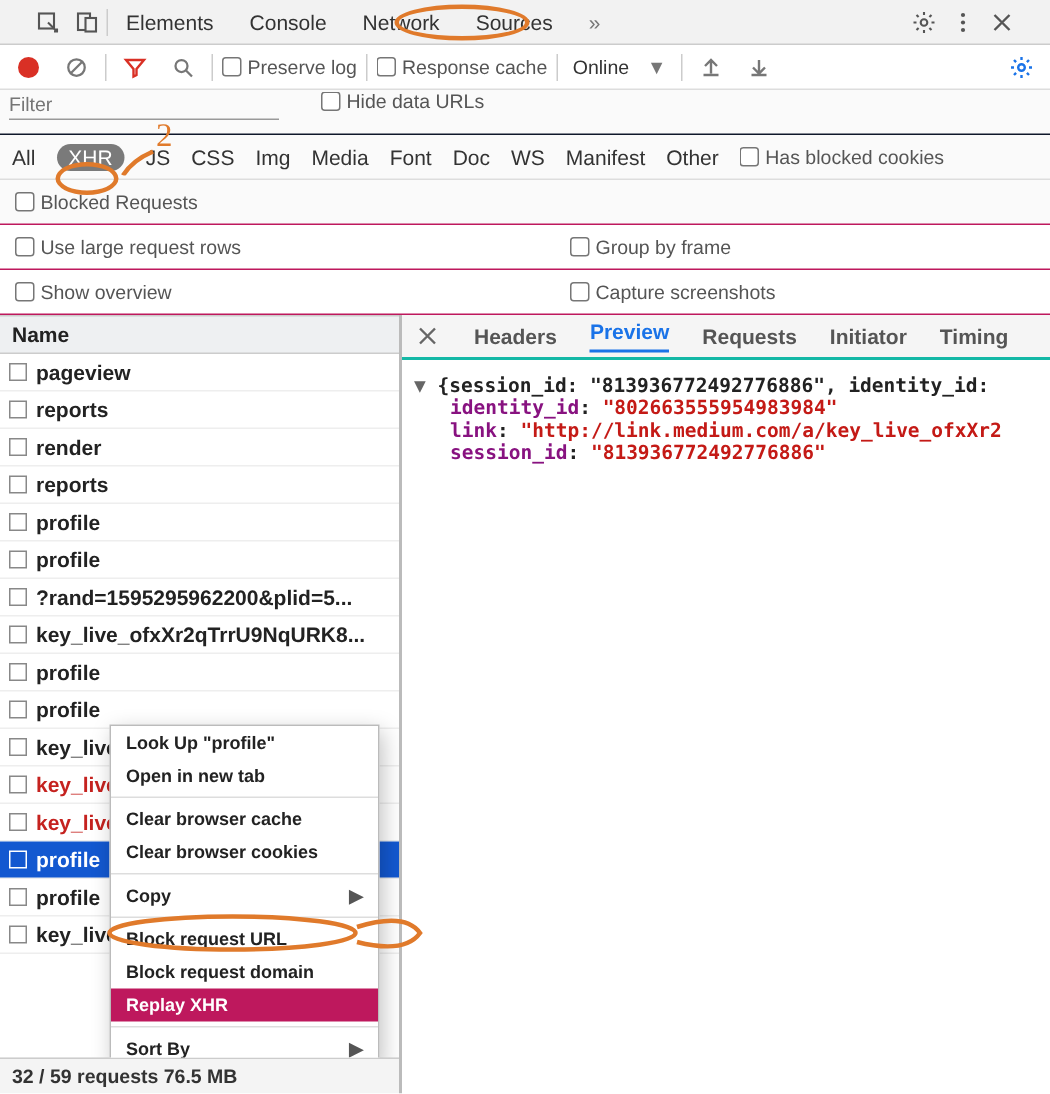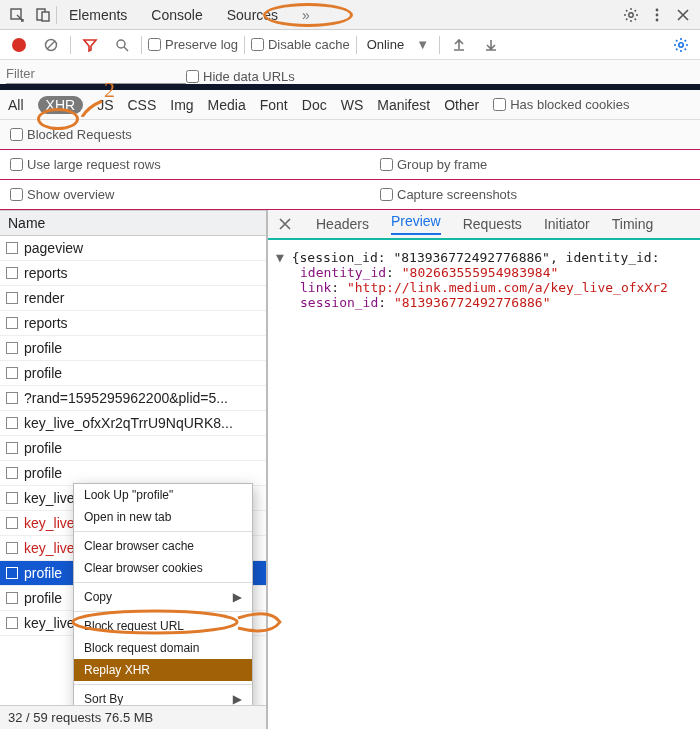--- a/index.html
+++ b/index.html
@@ -11,21 +11,21 @@
     width: 700px;
     height: 729px;
     overflow: hidden;
   }
   .toolbar {
     display: flex;
     align-items: center;
     height: 30px;
     border-bottom: 1px solid #ccc;
     background: #f2f2f2;
-    padding: 0 4px;
+    padding: 0 19px;
   }
   .toolbar .icon-btn, .icon-btn {
     width: 26px; height: 26px;
     display: flex; align-items: center; justify-content: center;
     color: #5a5a5a;
     cursor: default;
   }
   .tab {
     padding: 0 12px;
     height: 100%;
@@ -45,25 +45,25 @@
     gap: 6px;
     background: #fff;
   }
   .rec-dot { width: 14px; height: 14px; border-radius: 50%; background: #d93025; }
   .divider { width: 1px; height: 18px; background: #ccc; }
   .cbx { display: flex; align-items: center; gap: 4px; color: #555; font-size: 13px; }
   .cbx input { width: 13px; height: 13px; }
   .select { display:flex; align-items:center; gap:12px; color:#333; padding:0 4px;}
   .filterbar {
     display: flex;
-    align-items: flex-end;
+    align-items: flex-start;
     height: 30px;
-    border-bottom: 6px solid #0f172a;
+    border-bottom: 1px solid #0f172a;
     padding: 0 6px;
-    gap: 0;
+    gap: 28px;
     background: #fafafa;
   }
   .filter-input {
     border: none;
     border-bottom: 1px solid #999;
     background: transparent;
     width: 180px;
     font-size: 13px;
     padding: 2px 0;
     outline: none;
@@ -87,21 +87,21 @@
     border-radius: 10px;
     padding: 0 8px;
     height: 18px; line-height:18px;
   }
   .optrow {
     display:flex; height:30px;
     padding:0 10px; border-bottom:1px solid #be185d; background:#fff;
   }
   .optrow .cbx { flex: 0 0 370px; }
   
-  .split { display:flex; height: calc(729px - 30px - 30px - 30px - 30px - 30px - 30px - 30px); }
+  .split { display:flex; height: calc(729px - 30px - 30px - 30px - 30px - 30px - 30px - 30px); font-weight: bold; }
   .left {
     width: 268px;
     border-right: 2px solid #bbb;
     display:flex; flex-direction:column;
     background:#fff;
   }
   .left-header {
     height: 26px; display:flex; align-items:center;
     padding: 0 8px; border-bottom:1px solid #ccc; border-top:1px solid #ccc;
     background: #eef0f2; font-size:14px; color:#222;
@@ -148,21 +148,21 @@
     background:#fff;
     border:1px solid #bbb;
     box-shadow: 2px 4px 14px rgba(0,0,0,.25);
     font-size: 12px;
     z-index: 50;
   }
   .ctx-item {
     padding: 4px 10px; color:#222; cursor:default;
     display:flex; justify-content:space-between; align-items:center;
   }
-  .ctx-item.hl { background:#a16207; color:#fff; }
+  .ctx-item.hl { background:#be185d; color:#fff; }
   .ctx-sep { height:1px; background:#ddd; margin:3px 0; }
   .ctx-arrow { color:#555; }
   
   .anno {
     position:absolute; border:3px solid #e07a2b; border-radius:50%;
     pointer-events:none; z-index:100;
   }
   .anno-path { position:absolute; z-index:100; pointer-events:none; }
   svg.icon { width:16px; height:16px; display:block; }
   .gray { color:#777; }
@@ -179,20 +179,21 @@
   </div>
   <div class="icon-btn">
     <svg class="icon" viewBox="0 0 16 16">
         <rect x="2" y="2" width="8" height="11" fill="none" stroke="#555" stroke-width="1.4"></rect>
         <rect x="7" y="5" width="7" height="9" fill="#f2f2f2" stroke="#555" stroke-width="1.4"></rect>
       </svg>
   </div>
   <div class="divider"></div>
   <div class="tab">Elements</div>
   <div class="tab">Console</div>
+  <div class="tab">Network</div>
   <div class="tab">Sources</div>
   <div class="tab gray">»</div>
   <div class="spacer"></div>
   <div class="icon-btn">
     <svg class="icon" viewBox="0 0 16 16">
         <circle cx="8" cy="8" r="2.2" fill="none" stroke="#555" stroke-width="1.4"></circle>
         <path d="M8 1v2M8 13v2M1 8h2M13 8h2M3 3l1.4 1.4M11.6 11.6L13 13M3 13l1.4-1.4M11.6 4.4L13 3" stroke="#555" stroke-width="1.4"></path>
       </svg>
   </div>
   <div class="icon-btn">
@@ -232,21 +233,21 @@
       </svg>
   </div>
   <div class="divider"></div>
   <label class="cbx">
       <input type="checkbox" style="">
       <span>Preserve log</span>
     </label>
   <div class="divider"></div>
   <label class="cbx">
       <input type="checkbox" style="">
-      <span>Disable cache</span>
+      <span>Response cache</span>
     </label>
   <div class="divider"></div>
   <div class="select">
       <span>Online</span>
       <span style="color:#777">▼</span>
     </div>
   <div class="divider"></div>
   <div class="icon-btn">
     <svg class="icon" viewBox="0 0 16 16">
         <path d="M8 12V3M4 7l4-4 4 4M3 13h10" stroke="#777" stroke-width="1.6" fill="none"></path>

